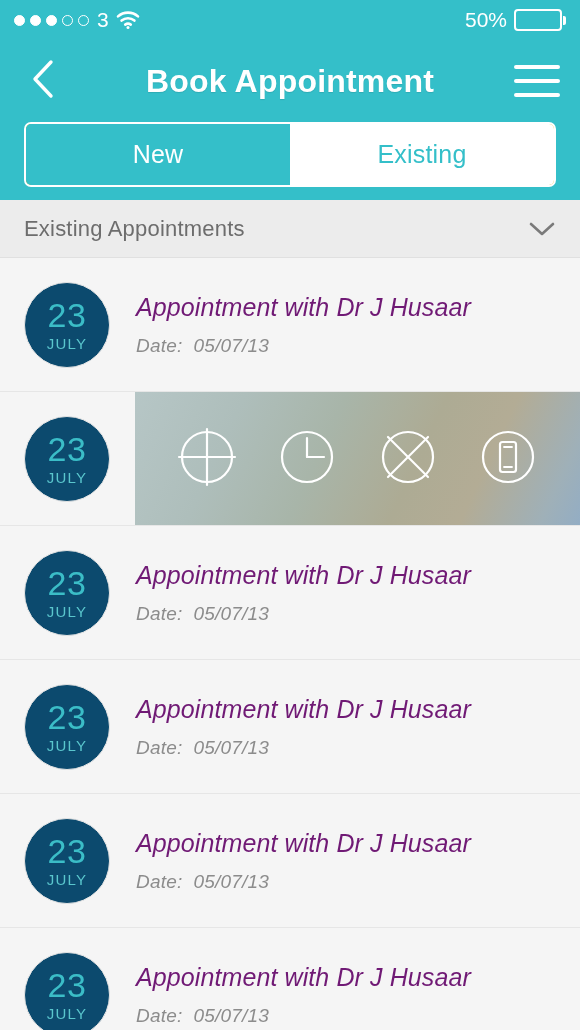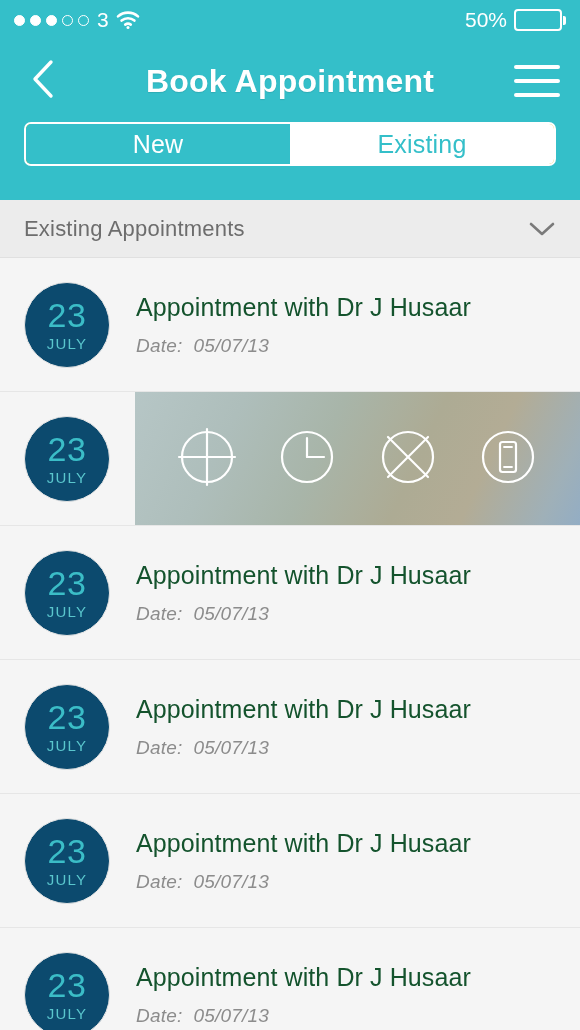--- a/index.html
+++ b/index.html
@@ -63,21 +63,21 @@
     justify-content:space-between; cursor:pointer; padding:4px 0;
   }
   .menu-btn span { display:block; height:4px; background:#ffffff; border-radius:2px; }
   .menu-btn span:nth-child(1){ width:46px; }
   .menu-btn span:nth-child(2){ width:46px; }
   .menu-btn span:nth-child(3){ width:46px; }
 
   
   .segment-wrap { padding:0 24px; }
   .segment {
-    display:flex; height:44px; border:2px solid #ffffff; border-radius:7px;
+    display:flex; height:65px; border:2px solid #ffffff; border-radius:7px;
     overflow:hidden; background:#eab308;
   }
   .seg {
     flex:1; display:flex; align-items:center; justify-content:center;
     font-size:25px; cursor:pointer; letter-spacing:.2px;
   }
   .seg.active { background:#34bfc9; color:#ffffff; }
   .seg.inactive { background:#ffffff; color:#34bfc9;text-align:center; }
 
   
@@ -96,21 +96,21 @@
   }
   .date-badge {
     width:86px; height:86px; min-width:86px; border-radius:50%;
     border:1.5px solid #e4e4e4; background:#0c4a6e;
     display:flex; flex-direction:column; align-items:center; justify-content:center;
     margin-left:24px; z-index:2;
   }
   .badge-day { font-size:34px; color:#3bbdc7; font-weight:300; line-height:1; letter-spacing:.5px; }
   .badge-mon { font-size:15px; color:#5ac6cd; font-weight:300; letter-spacing:1.2px; margin-top:3px;text-align:center; }
   .row-text { margin-left:26px; }
-  .row-title { font-size:25px; color:#14532d; letter-spacing:.1px; }
+  .row-title { font-size:25px; color:#701a75; letter-spacing:.1px;font-style:italic; }
   .row-sub { font-size:19px; color:#8c8c8c; margin-top:13px; letter-spacing:.2px;font-style:italic; }
 
   
   .row.actions { background:#f5f5f5; }
   .action-panel {
     position:absolute; left:135px; top:0; right:0; bottom:0;
     background:
       linear-gradient(115deg,
         #b6c6c6 0%,
         #aebebb 22%,

